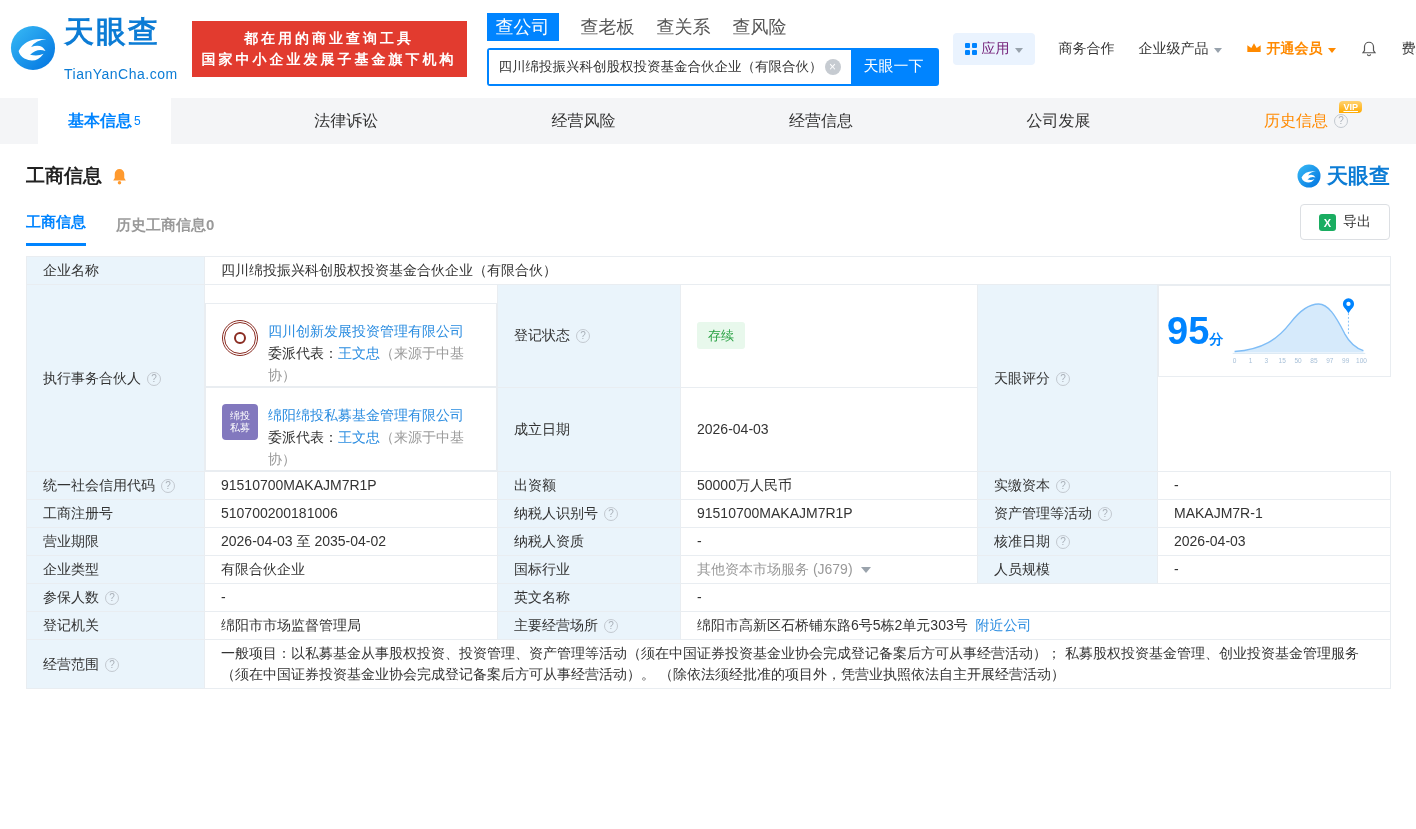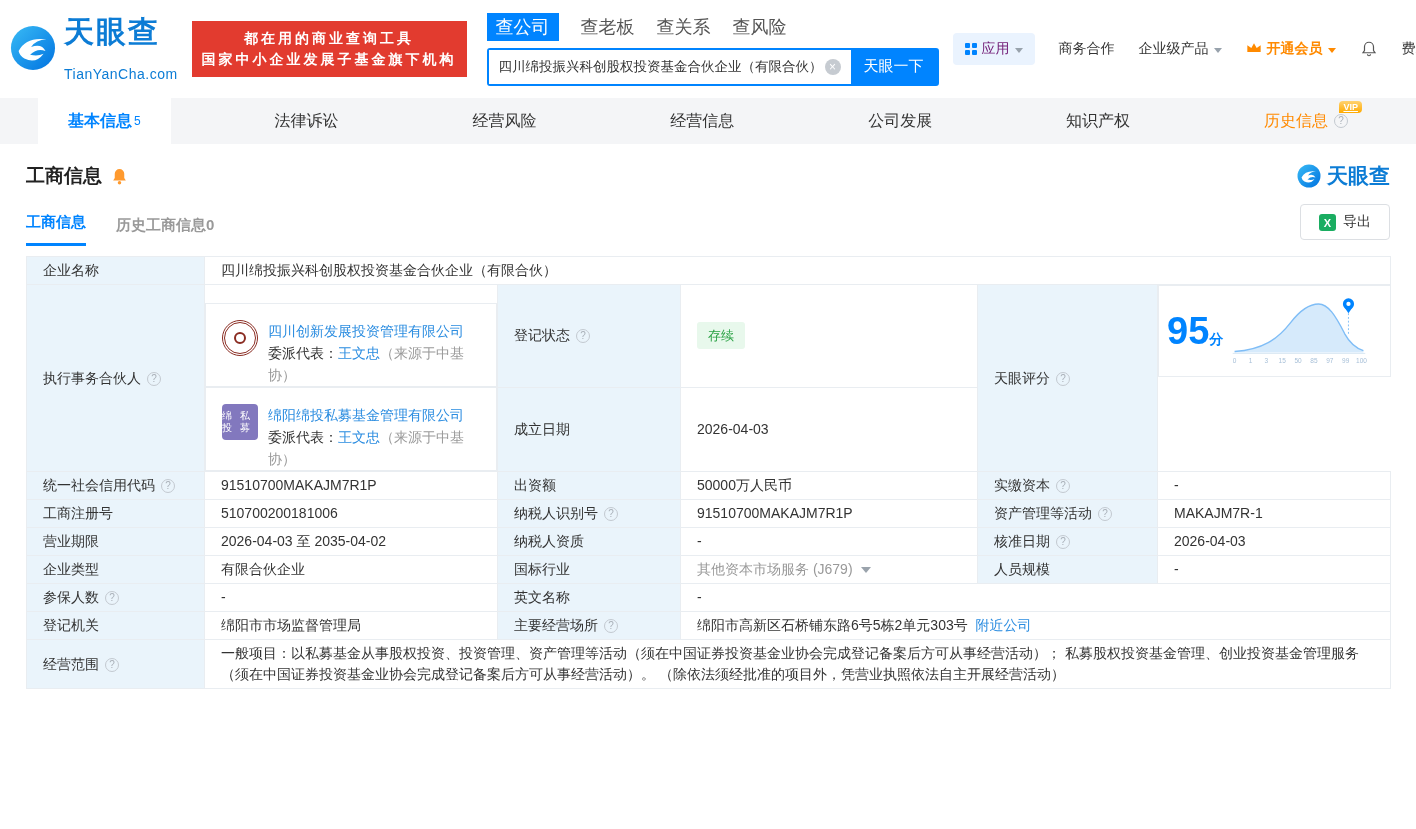--- a/index.html
+++ b/index.html
@@ -77,21 +77,21 @@
     border-radius:50%; color:#A9B0B8; font-size:10px; margin-left:6px; vertical-align:1px; cursor:pointer; }
   .q::after { content:"?"; }
   a.lnk { color:#2A8CE0; text-decoration:none; cursor:pointer; }
   .muted { color:#999; }
 
   .partner-cell { display:flex; gap:10px; align-items:flex-start; height:84px; padding-top:16px !important; }
   .p-logo-ring { width:36px; height:36px; min-width:36px; border-radius:50%; border:3px double #8A2C22;
     background:#fff; display:flex; align-items:center; justify-content:center; }
   .p-logo-ring i { width:12px; height:12px; border:2px solid #8A2C22; border-radius:50%; display:block; }
   .p-logo-sq { width:36px; height:36px; min-width:36px; border-radius:4px; background:#8278BE; color:#fff;
-    font-size:10px; line-height:12px; display:flex; flex-direction:row; align-items:center; justify-content:center; }
+    font-size:10px; line-height:12px; display:flex; flex-direction:column; align-items:center; justify-content:center; }
   .p-lines { line-height:22px; }
 
   .badge-green { background:#E8F8EC; color:#2BA245; padding:3px 11px; border-radius:3px; font-size:13px; display:inline-block; }
 
   .score-cell { display:flex; align-items:center; gap:6px; padding:6px 8px !important; }
   .score-num { color:#0084FF; font-size:38px; font-weight:bold; line-height:1; }
   .score-unit { color:#0084FF; font-size:14px; font-weight:bold; }
 
   .ind-caret { display:inline-block; width:0; height:0; border-left:5px solid transparent; border-right:5px solid transparent;
     border-top:6px solid #9AA3AC; margin-left:8px; vertical-align:1px; cursor:pointer; }
@@ -191,23 +191,20 @@
         <span>法律诉讼</span>
       </span>
     <span class="nav-tab">
         <span>经营风险</span>
       </span>
     <span class="nav-tab">
         <span>经营信息</span>
       </span>
     <span class="nav-tab">
         <span>公司发展</span>
-      </span>
-    <span class="nav-tab">
-        <span>知识产权</span>
       </span>
     <span class="nav-tab vip-tab">
       <span class="vip-badge">VIP</span>
       <span>历史信息</span>
       <span class="q"></span>
     </span>
   </nav>
 
   <main class="content">
 

